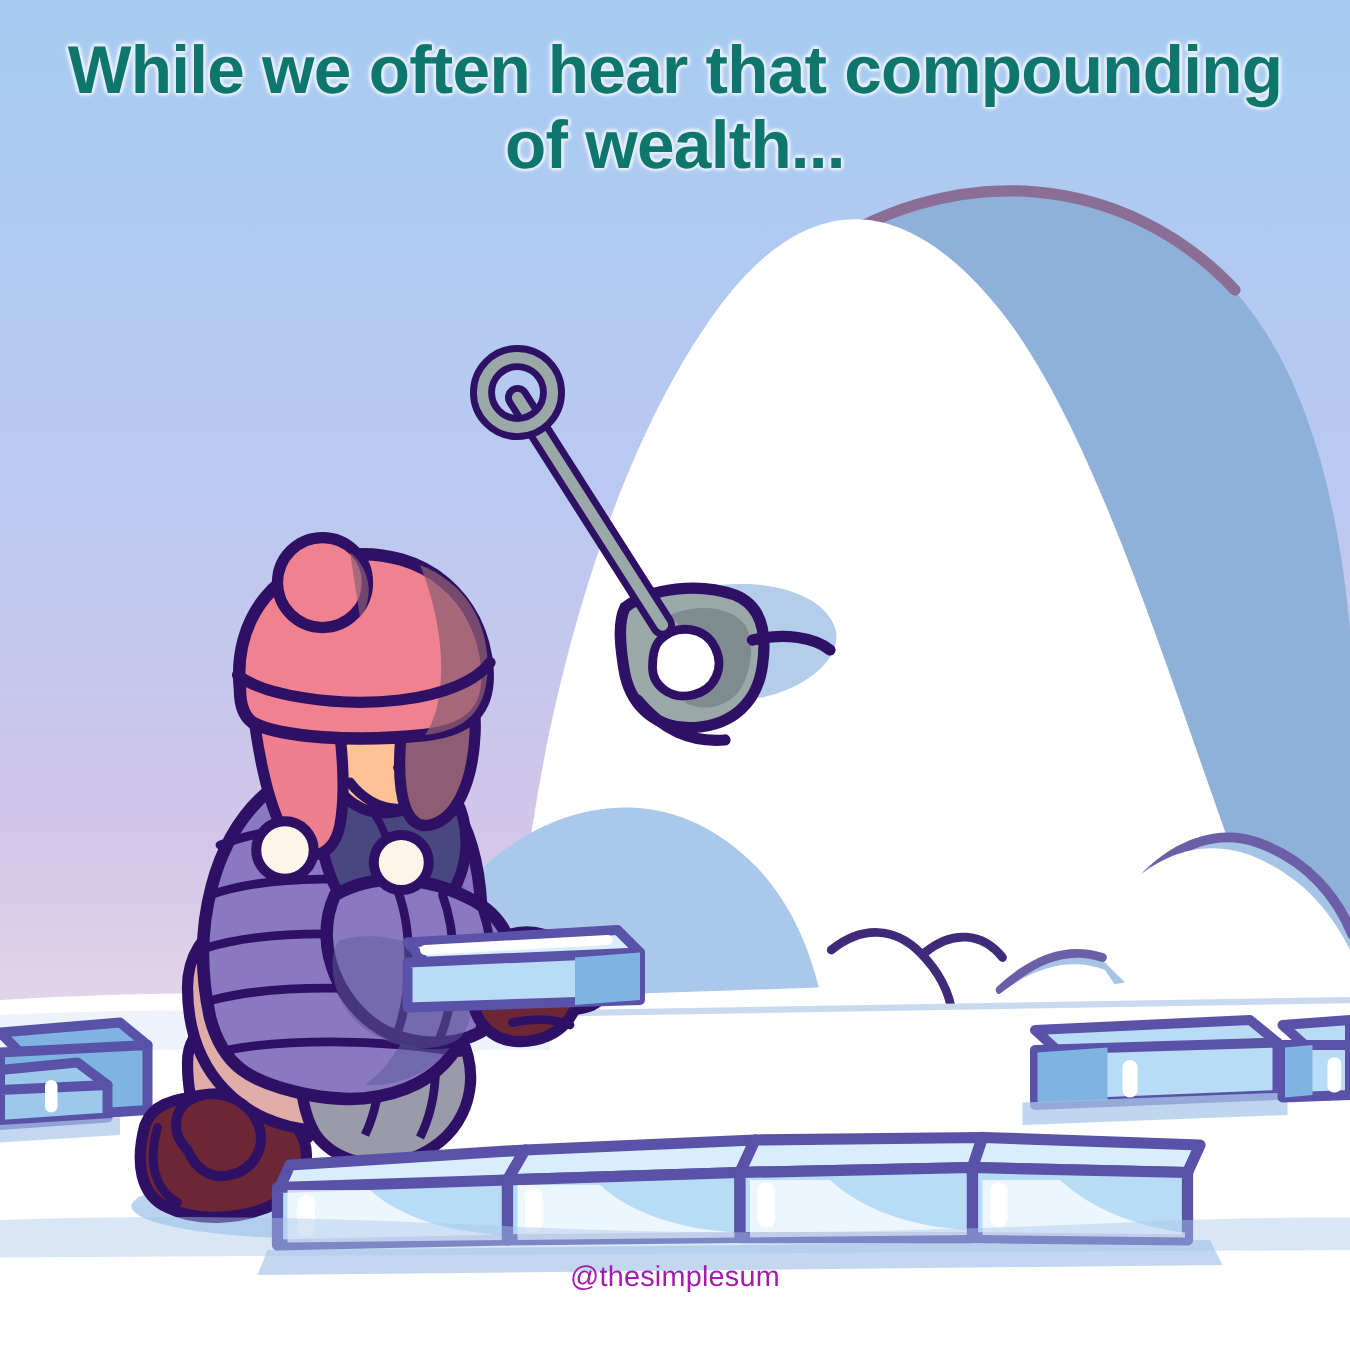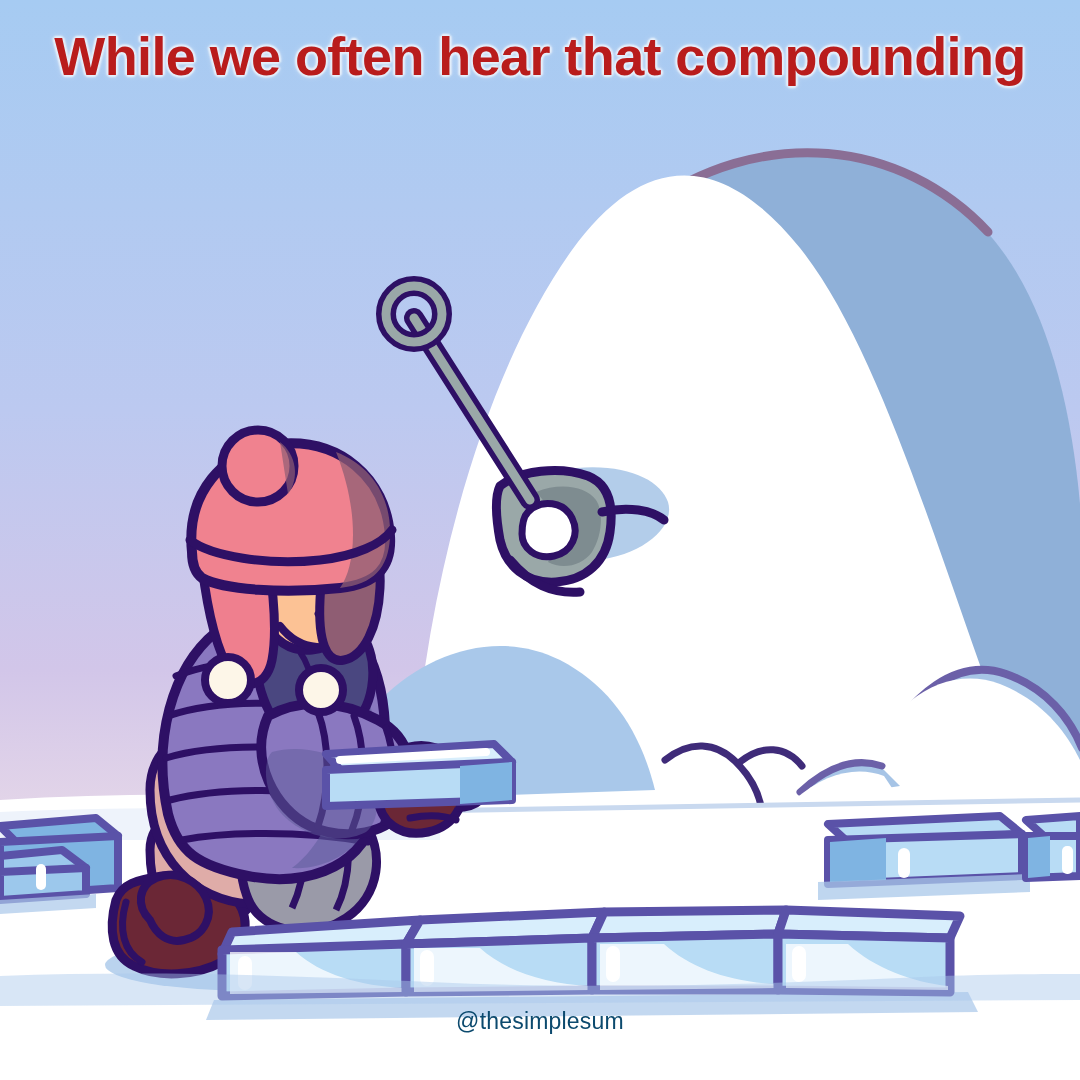--- a/index.html
+++ b/index.html
@@ -11,32 +11,32 @@
   #stage svg.layer{position:absolute;left:0;top:0;width:1080px;height:1080px;display:block;}
   
   #headline{
     position:absolute;left:0;top:26px;width:1080px;
     text-align:center;
     font-family:"Liberation Sans",sans-serif;
     font-weight:700;
     font-size:54px;
     line-height:1.12;
     letter-spacing:-0.6px;
-    color:#b91c1c;
+    color:#0f766e;
     z-index:40;
     pointer-events:none;
     text-shadow:
       0 0 3px #e8f0fb, 0 0 3px #e8f0fb, 0 0 6px #dce9f9,
       2px 0 2px #e8f0fb, -2px 0 2px #e8f0fb, 0 2px 2px #e8f0fb, 0 -2px 2px #e8f0fb;
   }
   #headline span{display:block;}
   #watermark{
     position:absolute;left:0;top:1008px;width:1080px;text-align:center;
     font-family:"Liberation Sans",sans-serif;
-    font-size:23px;font-weight:400;color:#0c4a6e;letter-spacing:0.2px;
+    font-size:23px;font-weight:400;color:#a21caf;letter-spacing:0.2px;
     z-index:45;
   }
 </style>
 </head>
 <body>
 
 <div id="stage">
 
   <svg class="layer" viewBox="0 0 1080 1080">
     <defs>
@@ -299,17 +299,18 @@
         </g>
       </g>
 
       <path d="M0 976 C160 970 300 976 430 982 C600 990 760 984 900 978 C980 974 1040 974 1080 974 L1080 1000 L0 1006 Z" fill="#a9c8ea" opacity="0.45"></path>
 
     </g>
   </svg>
 
   <div id="headline">
     <span>While we often hear that compounding</span>
+    <span>of wealth...</span>
   </div>
 
   <div id="watermark">@thesimplesum</div>
 
 </div>
 
 </body></html>

